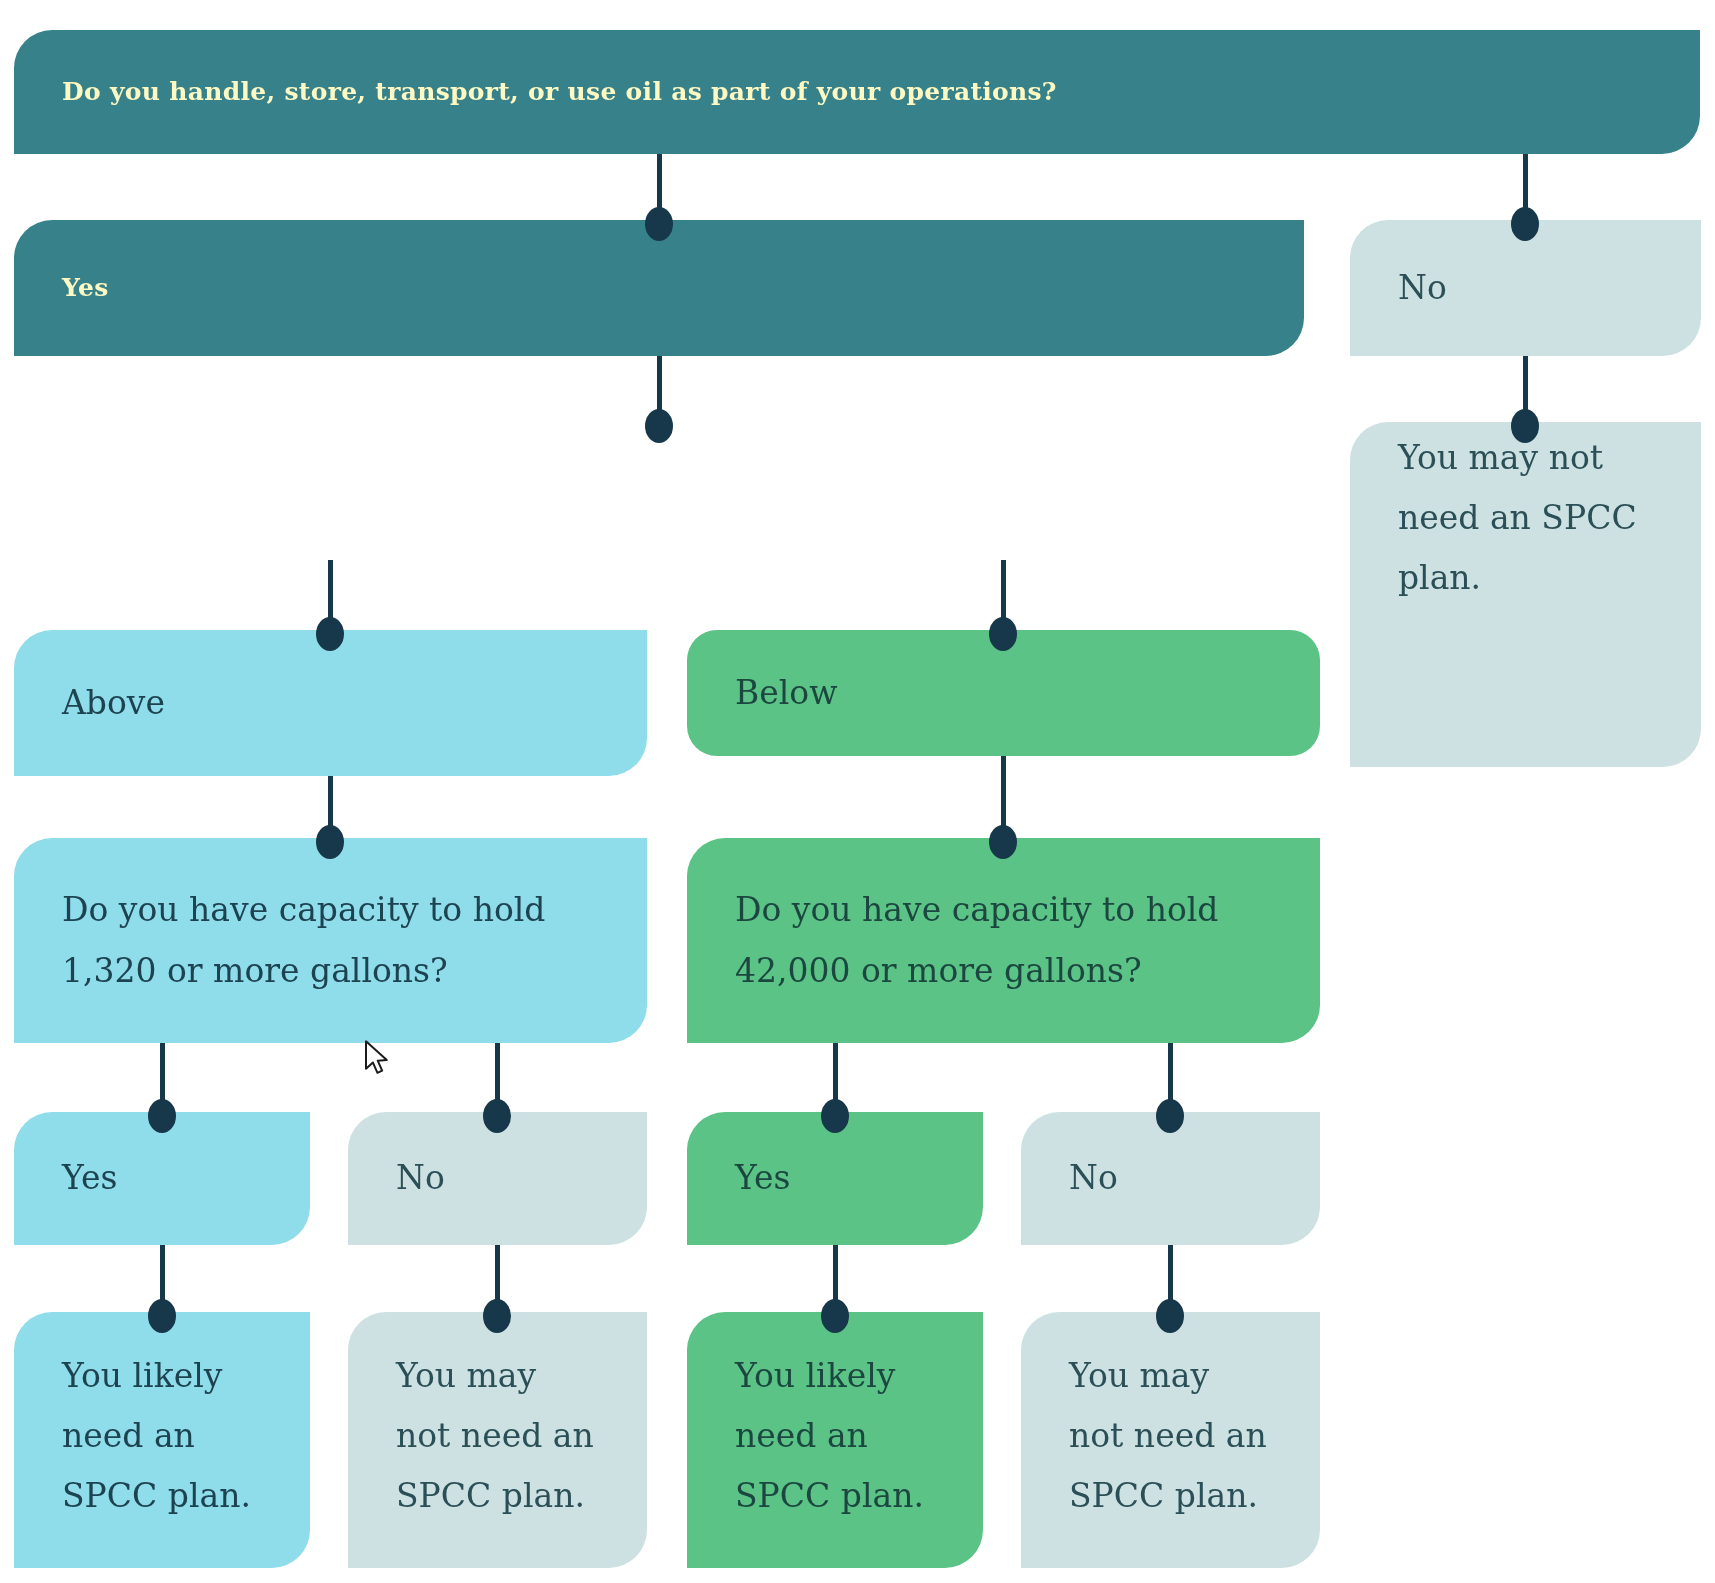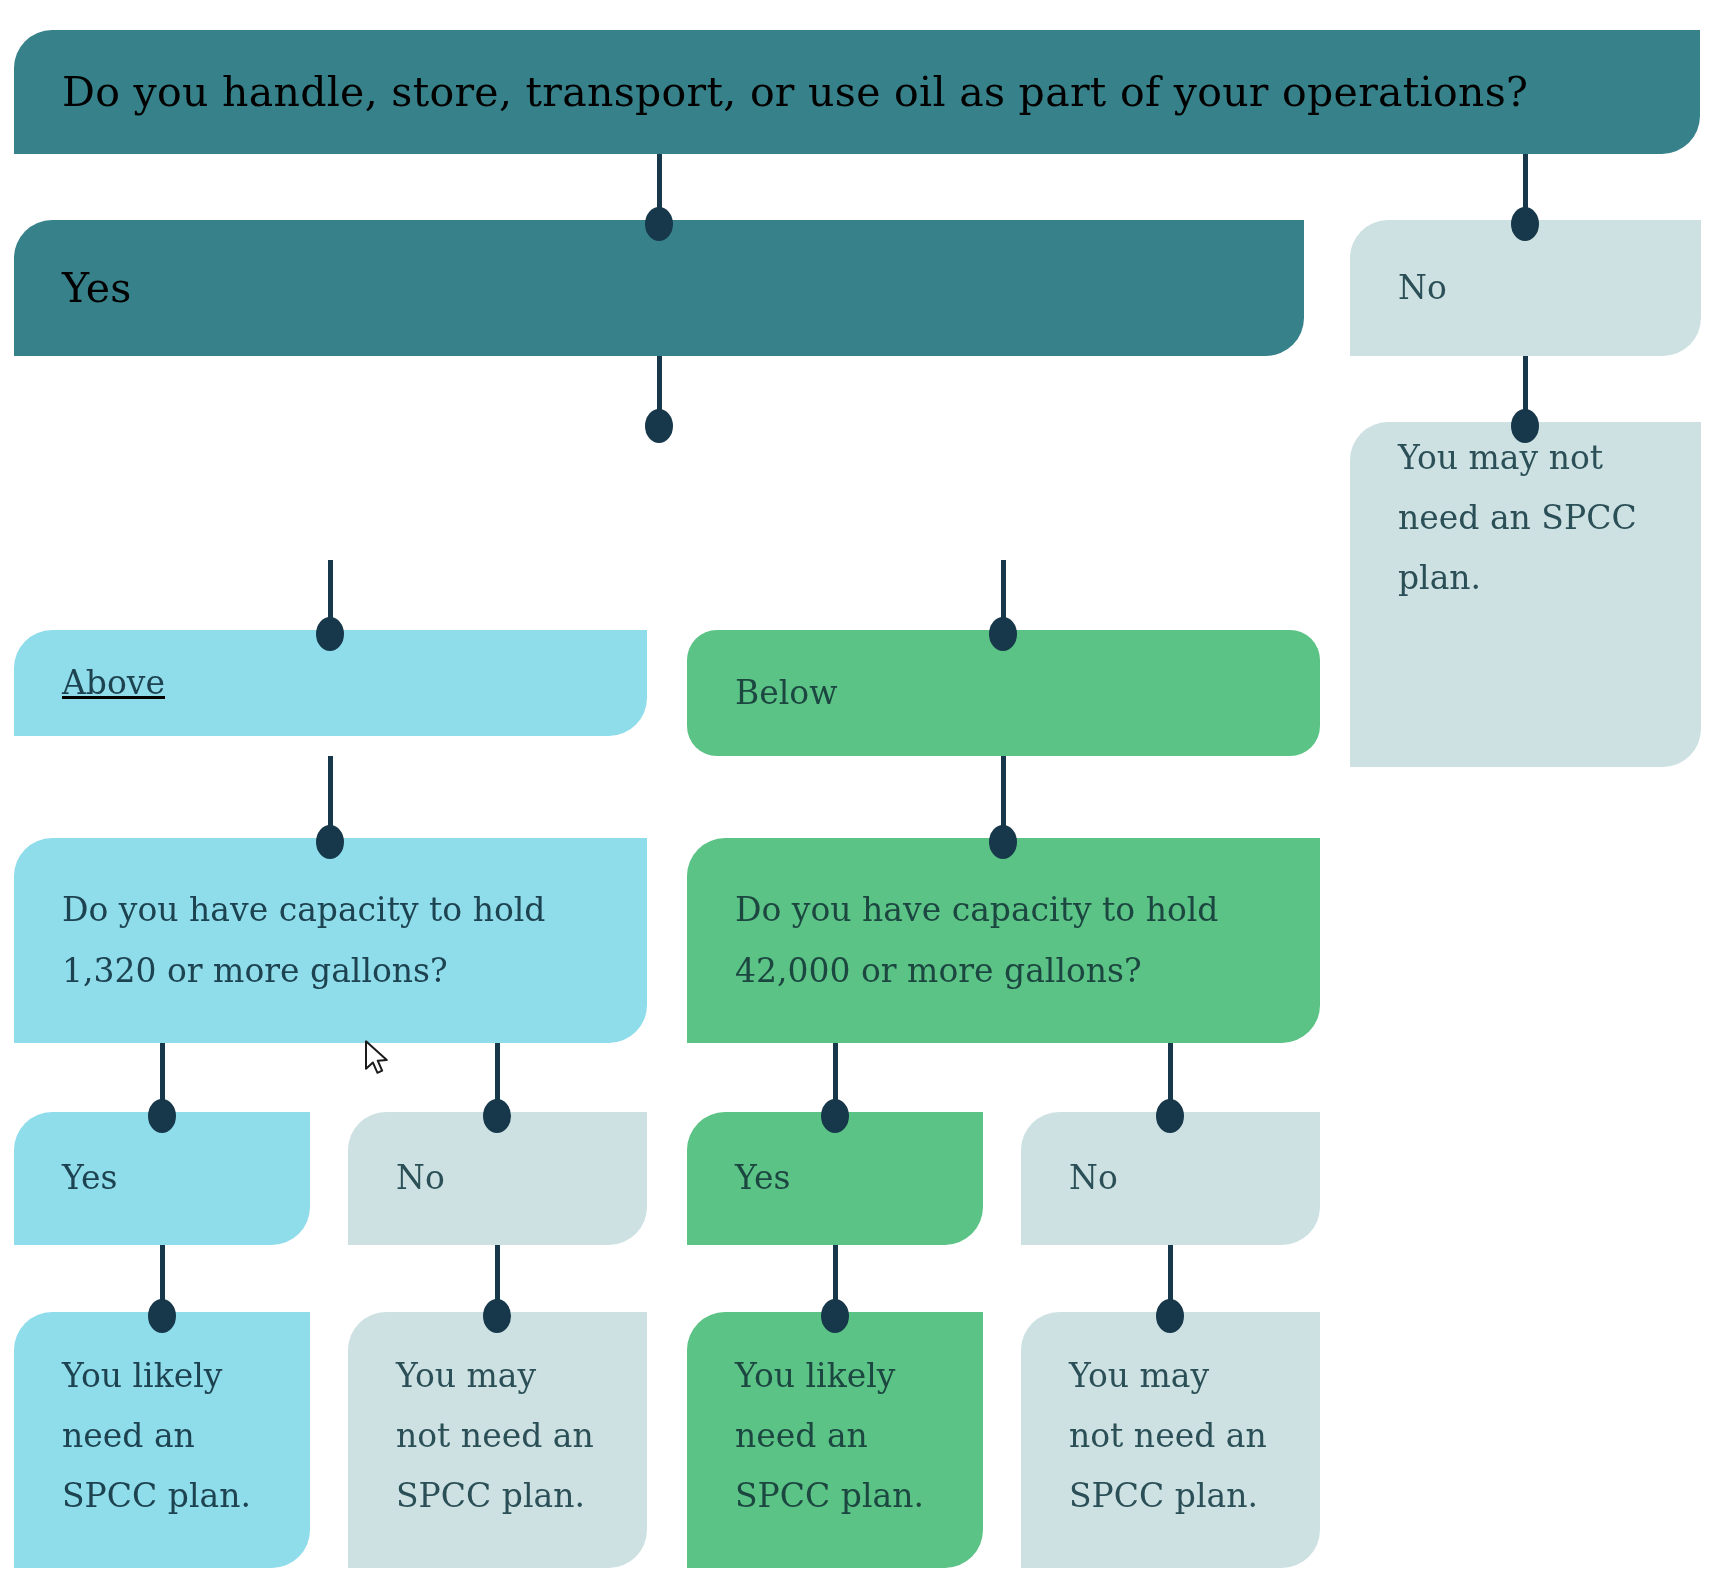--- a/index.html
+++ b/index.html
@@ -18,21 +18,21 @@
     align-items:center;
     padding:0 48px;
   }
   .box.top{align-items:flex-start;}
   .box .lbl{
     font-size:33px;
     line-height:1.82;
     white-space:pre-line;
   }
   .teal{background:var(--teal);}
-  .teal .lbl{color:#000000;font-weight:normal;font-size:41px;letter-spacing:.3px;}
+  .teal .lbl{color:#fef9c3;font-weight:bold;font-size:25px;letter-spacing:.3px;}
   .blue{background:var(--blue);}
   .blue .lbl{color:var(--tblue);}
   .green{background:var(--green);}
   .green .lbl{color:var(--tgreen);}
   .gray{background:var(--gray);}
   .gray .lbl{color:var(--tgray);}
   .vline{
     position:absolute;
     width:5px;
     background:var(--ink);
@@ -73,21 +73,21 @@
       <span class="lbl">Yes</span>
     </div>
     <div class="box gray" style="left: 1350px; top: 220px; width: 351px; height: 136px;">
       <span class="lbl">No</span>
     </div>
     <div class="box gray top" style="left: 1350px; top: 422px; width: 351px; height: 345px; padding-top: 6px;">
       <span class="lbl">You may not
 need an SPCC
 plan.</span>
     </div>
-    <div class="box blue" style="left: 14px; top: 630px; width: 633px; height: 106px; text-decoration: underline;">
+    <div class="box blue" style="left: 14px; top: 630px; width: 633px; height: 146px;">
       <span class="lbl">Above</span>
     </div>
     <div class="box green" style="left: 687px; top: 630px; width: 633px; height: 126px; border-radius: 30px;">
       <span class="lbl">Below</span>
     </div>
     <div class="box blue" style="left: 14px; top: 838px; width: 633px; height: 205px;">
       <span class="lbl">Do you have capacity to hold
 1,320 or more gallons?</span>
     </div>
     <div class="box green" style="left: 687px; top: 838px; width: 633px; height: 205px;">

